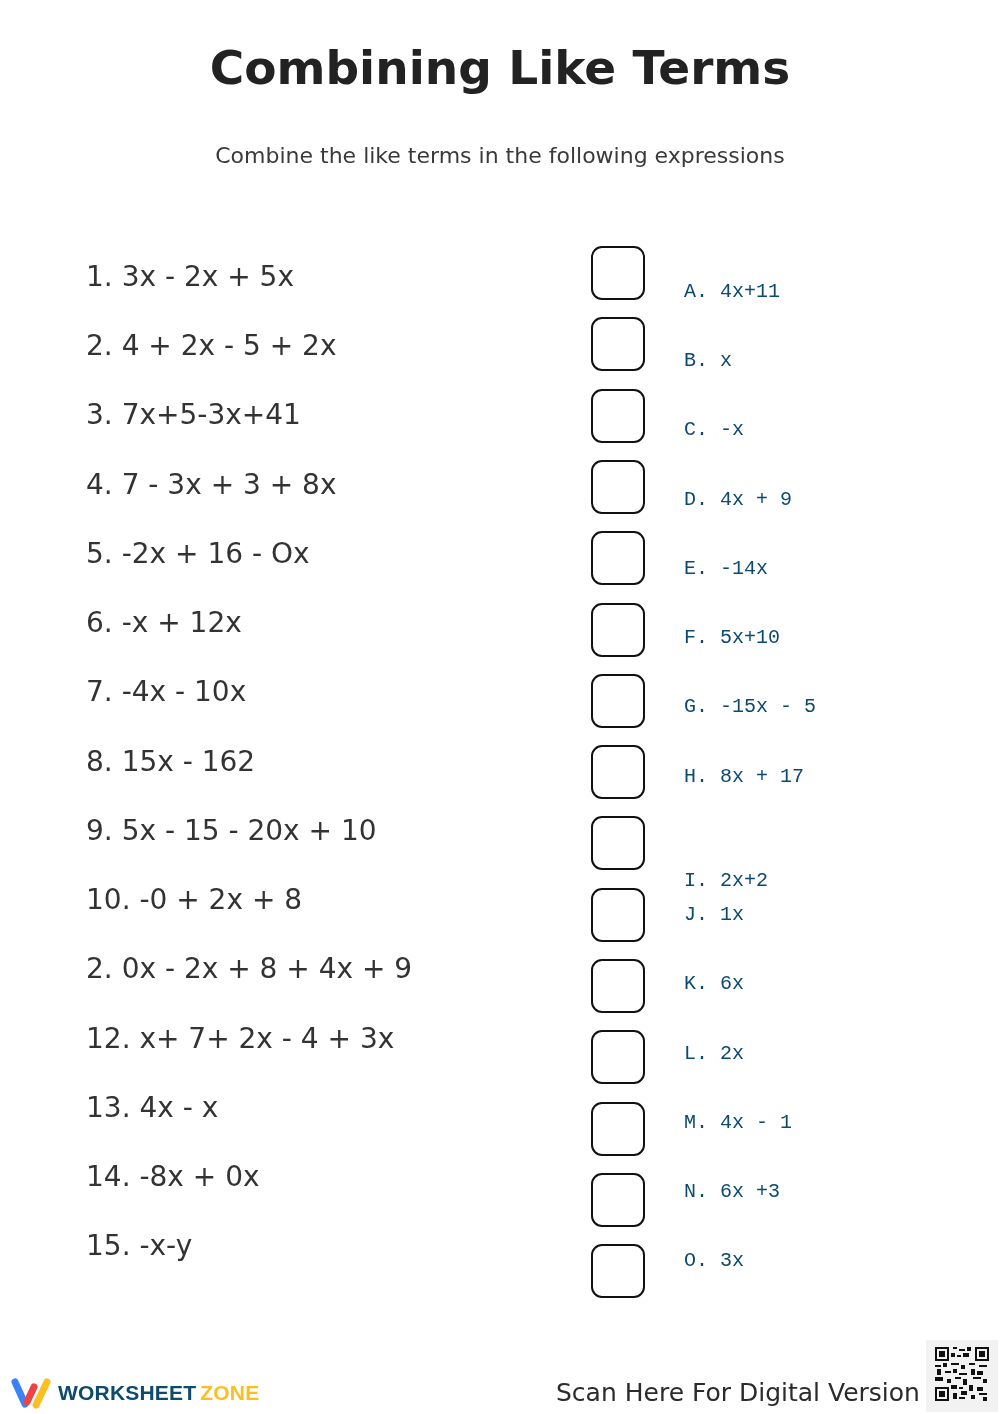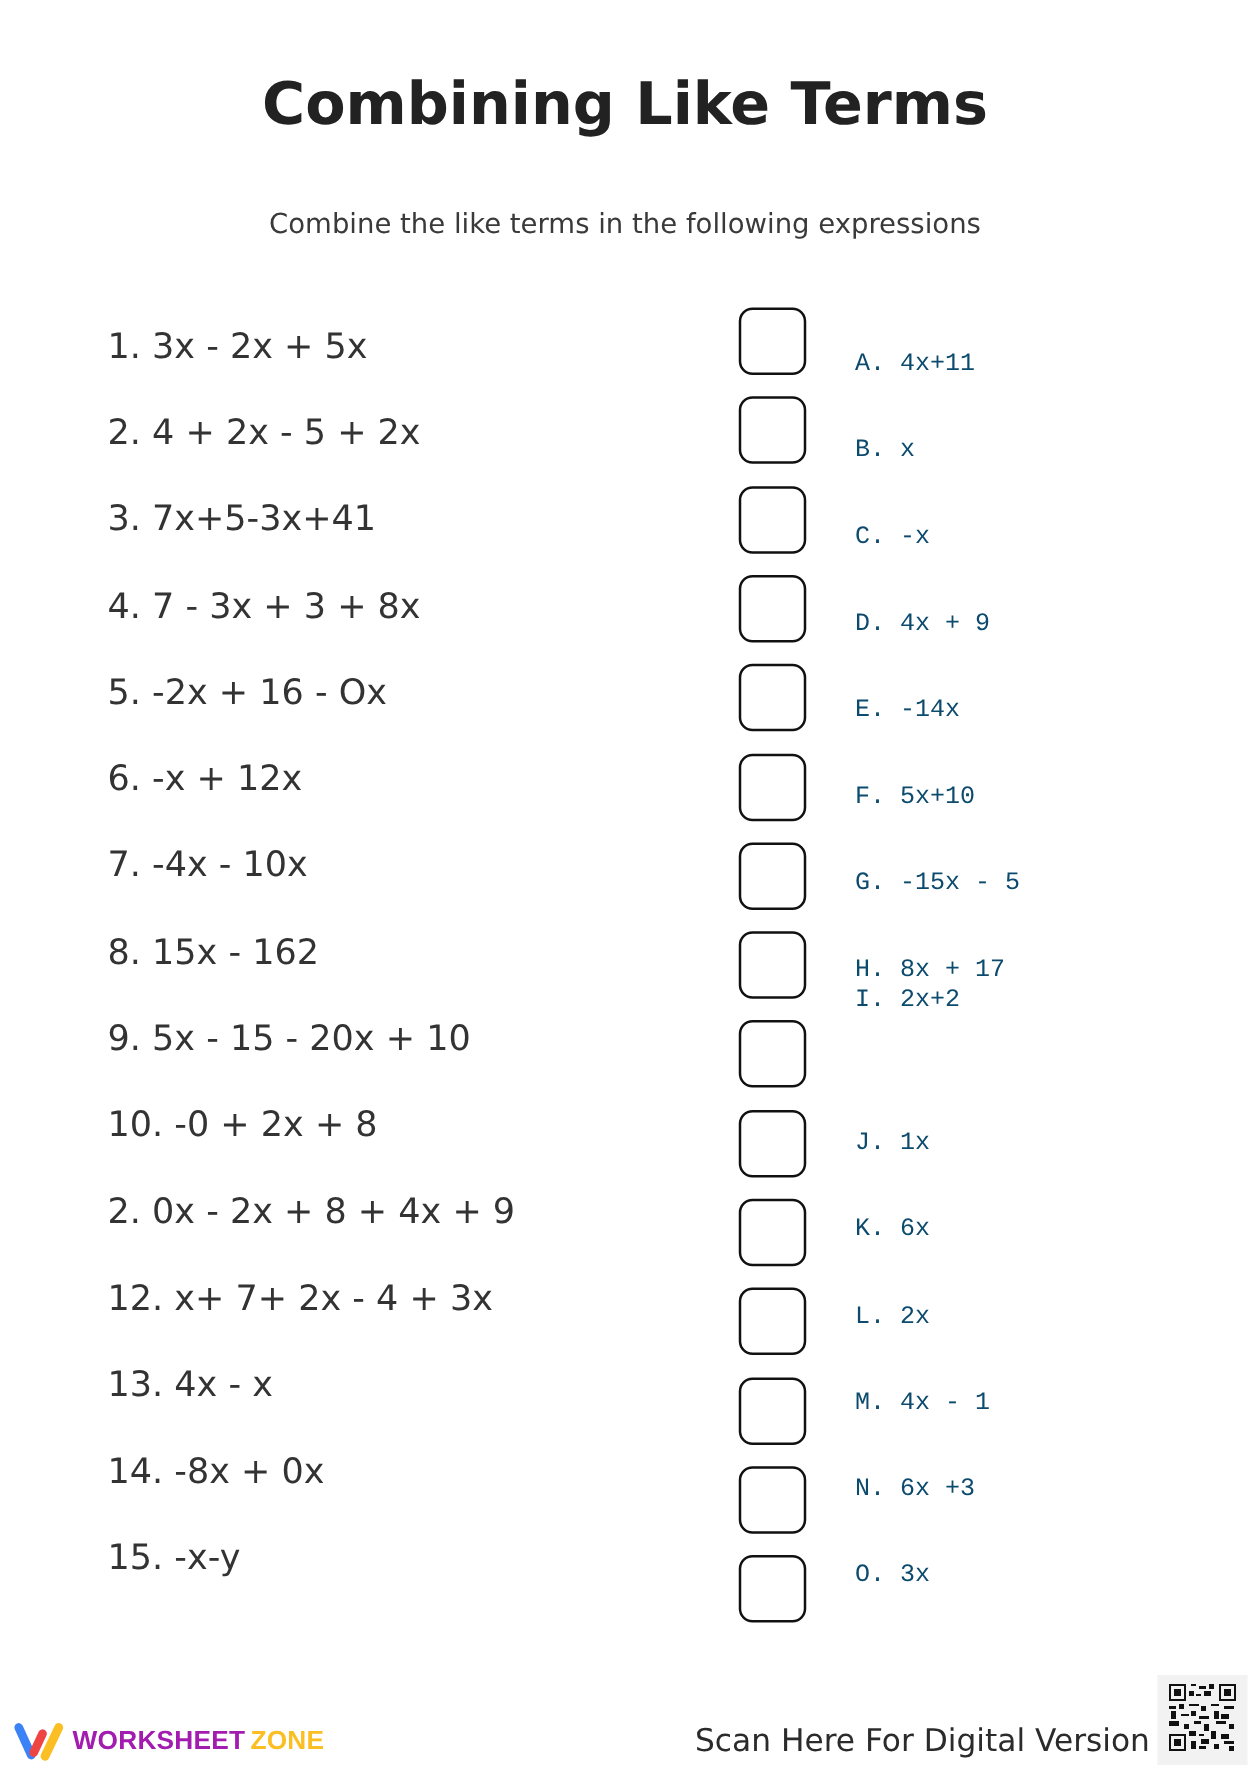--- a/index.html
+++ b/index.html
@@ -11,21 +11,21 @@
   .title {
     position: absolute; left: 0; right: 0; top: 40px;
     text-align: center; font-size: 47px; font-weight: bold;
     color: #222222; letter-spacing: 0px;
   }
   .subtitle {
     position: absolute; left: 0; right: 0; top: 138px;
     text-align: center; font-size: 22px; line-height: 35px;
     color: #3a3a3a;
   }
-  .subtitle div { white-space: nowrap; margin-top: 24px; }
+  .subtitle div { white-space: nowrap; }
   .question {
     position: absolute; left: 86px;
     font-size: 28px; color: #333333; white-space: nowrap;
     line-height: 30px;
   }
   .box {
     position: absolute; left: 591px; width: 50px; height: 50px;
     border: 2.5px solid #111111; border-radius: 11px; background: #fff;
     box-sizing: content-box;
   }
@@ -37,37 +37,37 @@
   }
   .logo {
     position: absolute; left: 10px; top: 1376px; height: 34px;
     display: flex; align-items: center;
   }
   .logo svg { display: block; }
   .logo-text {
     font-family: "Liberation Sans", sans-serif; font-weight: bold;
     font-size: 21px; margin-left: 6px; letter-spacing: 0.2px;
   }
-  .logo-text .w1 { color: #a21caf; }
+  .logo-text .w1 { color: #0c4a6e; }
   .logo-text .w2 { color: #fbbf24; margin-left: 4px; }
   .scan-text {
     position: absolute; left: 556px; top: 1378px;
     font-size: 25px; color: #2b2b2b; white-space: nowrap;
   }
   .qr {
     position: absolute; left: 926px; top: 1340px; width: 72px; height: 72px;
     background: #f2f2f2; display: flex; align-items: center; justify-content: center;
   }
 </style>
 </head>
 <body>
 
 <div>
 
-  <h1 class="title" style="margin:16px">Combining Like Terms</h1>
+  <h1 class="title" style="margin:0">Combining Like Terms</h1>
 
   <div class="subtitle">
     <div>Combine the like terms in the following expressions</div>
   </div>
 
   <div>
     <div class="question" style="top:262px"><span>1.</span> <span>3x - 2x + 5x</span></div>
     <div class="question" style="top:331px"><span>2.</span> <span>4 + 2x - 5 + 2x</span></div>
     <div class="question" style="top:400px"><span>3.</span> <span>7x+5-3x+41</span></div>
     <div class="question" style="top:470px"><span>4.</span> <span>7 - 3x + 3 + 8x</span></div>
@@ -104,21 +104,21 @@
 
   <div>
     <div class="answer" style="top:277px"><span>A.</span> <span>4x+11</span></div>
     <div class="answer" style="top:346px"><span>B.</span> <span>x</span></div>
     <div class="answer" style="top:415px"><span>C.</span> <span>-x</span></div>
     <div class="answer" style="top:485px"><span>D.</span> <span>4x + 9</span></div>
     <div class="answer" style="top:554px"><span>E.</span> <span>-14x</span></div>
     <div class="answer" style="top:623px"><span>F.</span> <span>5x+10</span></div>
     <div class="answer" style="top:692px"><span>G.</span> <span>-15x - 5</span></div>
     <div class="answer" style="top:762px"><span>H.</span> <span>8x + 17</span></div>
-    <div class="answer" style="top:786px"><span>I.</span> <span>2x+2</span></div>
+    <div class="answer" style="top:866px"><span>I.</span> <span>2x+2</span></div>
     <div class="answer" style="top:900px"><span>J.</span> <span>1x</span></div>
     <div class="answer" style="top:969px"><span>K.</span> <span>6x</span></div>
     <div class="answer" style="top:1039px"><span>L.</span> <span>2x</span></div>
     <div class="answer" style="top:1108px"><span>M.</span> <span>4x - 1</span></div>
     <div class="answer" style="top:1177px"><span>N.</span> <span>6x +3</span></div>
     <div class="answer" style="top:1246px"><span>O.</span> <span>3x</span></div>
   </div>
 
   <div class="logo">
     <span>

